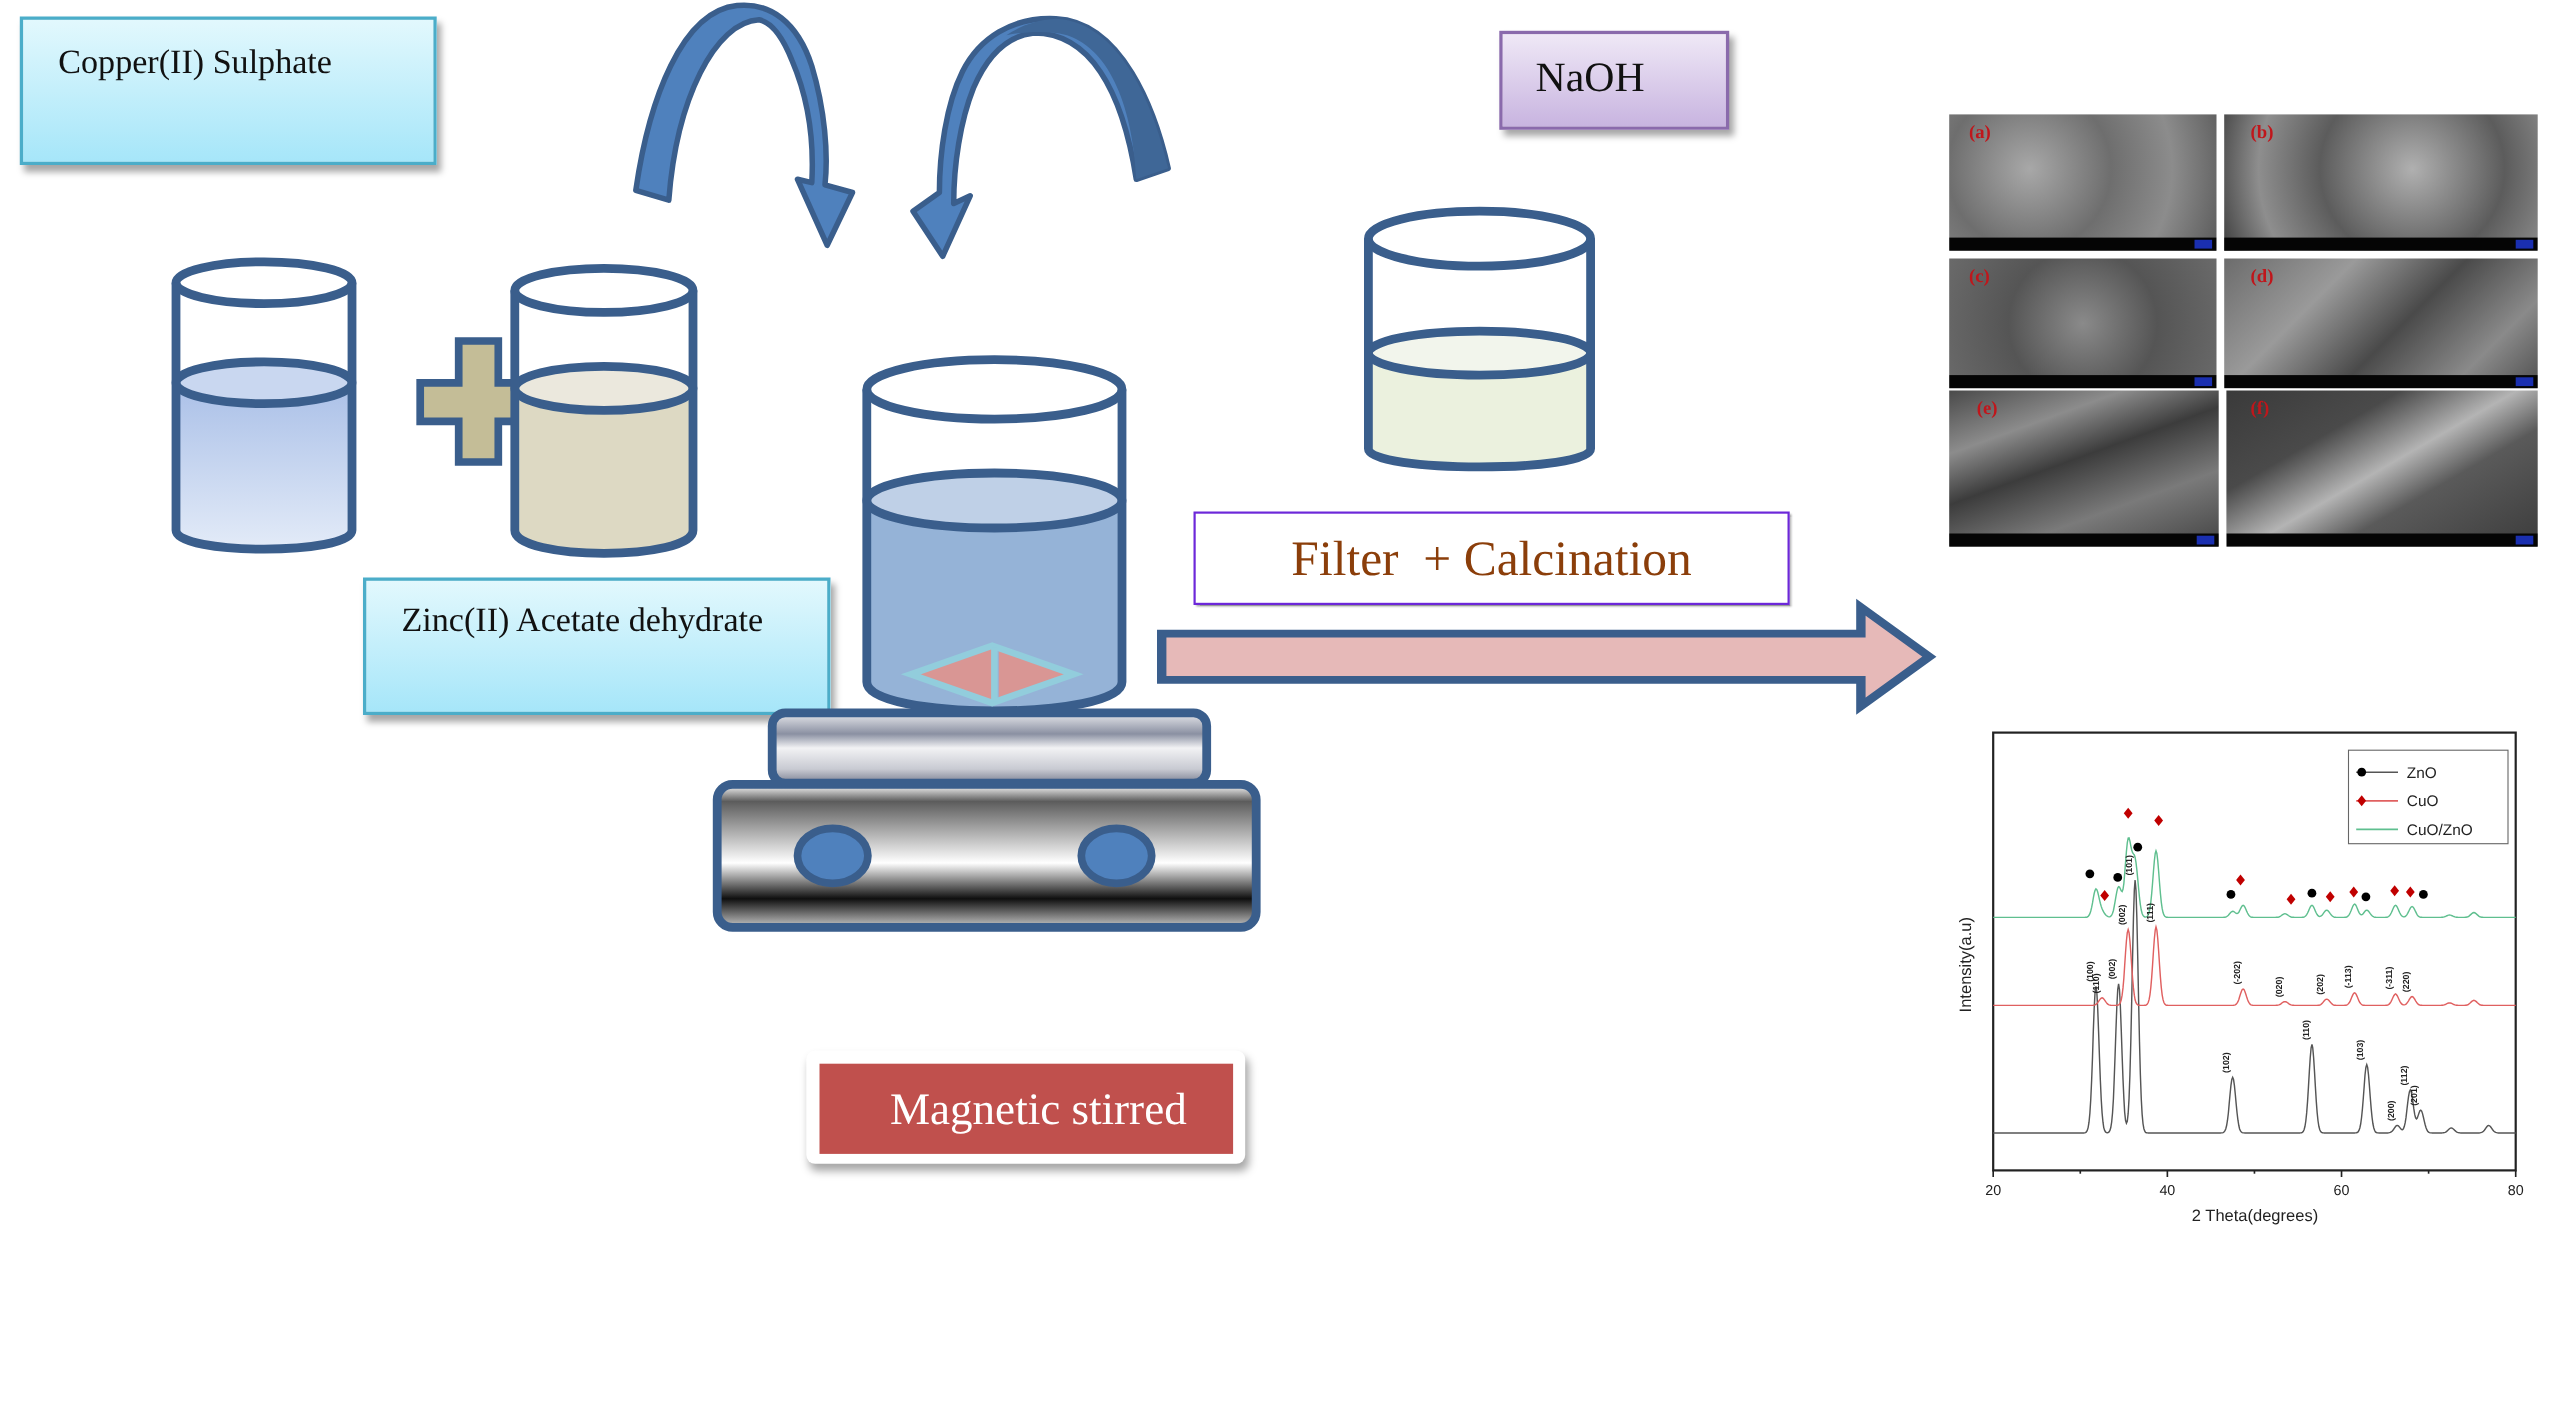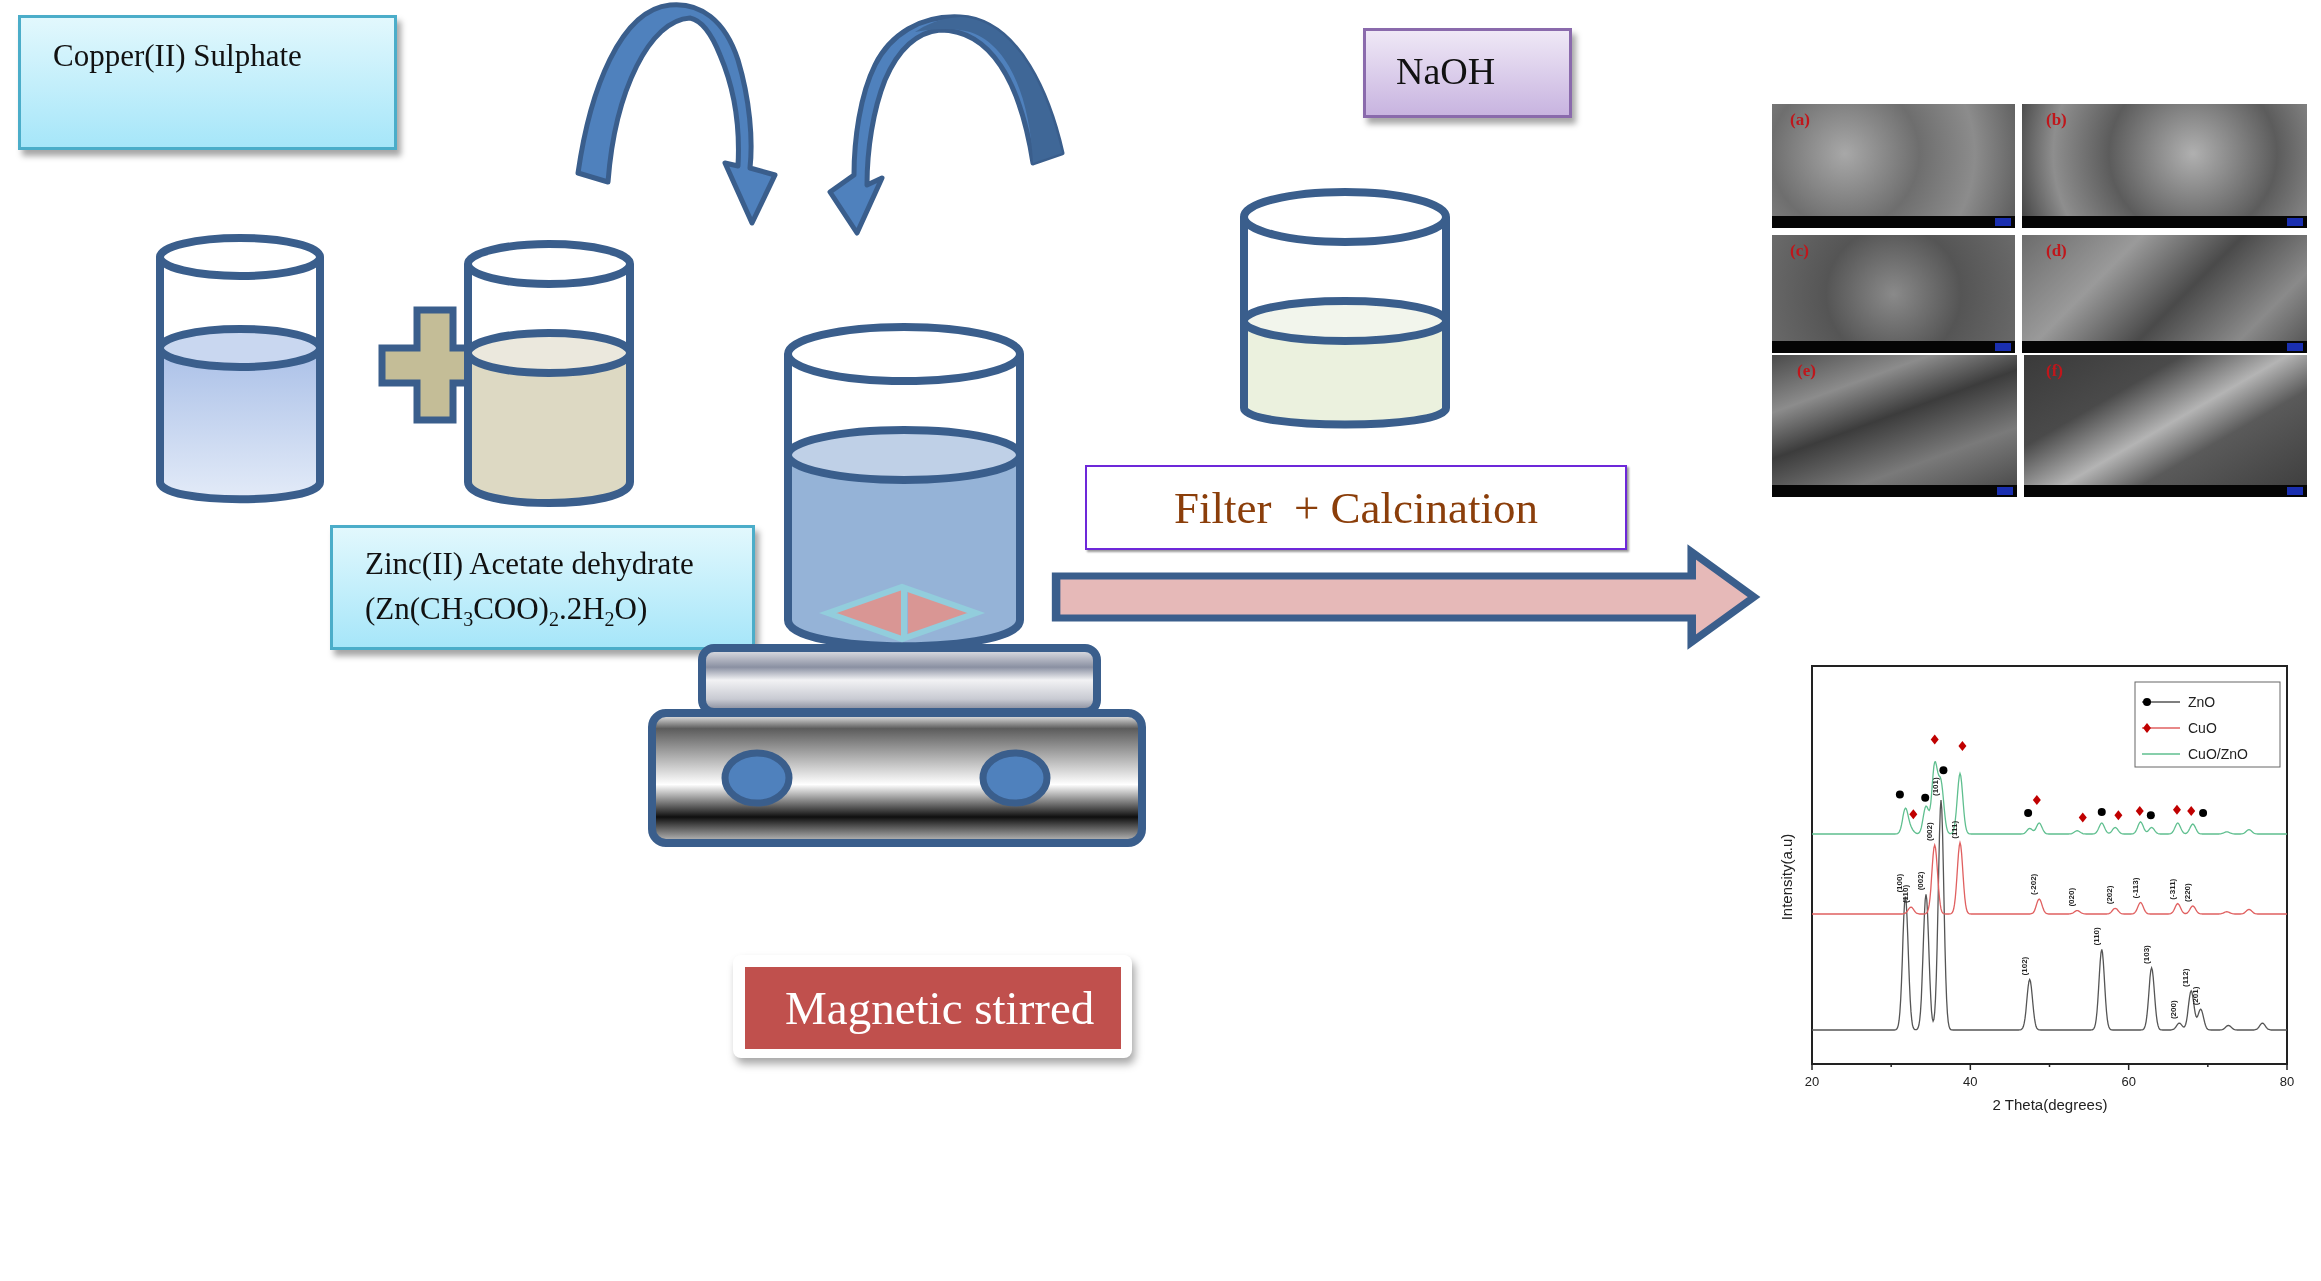--- a/index.html
+++ b/index.html
@@ -5,21 +5,21 @@
   html, body { margin:0; padding:0; background:#ffffff; }
   body { width:2321px; height:1281px; position:relative; overflow:hidden; font-family:"Liberation Serif", serif; }
   .abs { position:absolute; }
   .label-box { position:absolute; box-sizing:border-box; box-shadow: 4px 6px 6px rgba(0,0,0,0.35); }
   .cyan-box { background: linear-gradient(#e2f8fd, #a6e6f9); border:3px solid #4badc9; }
   .purple-box { background: linear-gradient(#efe8f6, #c8b4e0); border:3px solid #8a6aac; }
   .txt { color:#111; font-size:31px; line-height:45px; }
   .filter-box { background:#fff; border:2px solid #6d28d9; box-shadow: 2px 2px 2px rgba(0,0,0,0.4); display:flex; align-items:center; justify-content:center; }
   .filter-txt { color:#8b3e0a; font-size:45px; }
   .mag-outer { background:#fff; border-radius:8px; box-shadow: 3px 6px 8px rgba(0,0,0,0.35); }
-  .mag-inner { background:#c0504d; color:#fff; font-size:47px; display:flex; align-items:center; padding-left:40px; box-sizing:border-box; }
+  .mag-inner { background:#c0504d; color:#fff; font-size:41px; display:flex; align-items:center; padding-left:64px; box-sizing:border-box; }
   .sem-cell { position:absolute; overflow:hidden; background:#555; }
   .sem-footer { position:absolute; left:0; right:0; bottom:0; height:12px; background:#050505; }
   .sem-badge { position:absolute; right:4px; bottom:2px; width:16px; height:8px; background:#1a2fb0; }
   .sem-letter { position:absolute; color:#c0161b; font-size:17px; font-weight:bold; left:18px; top:6px; font-family:"Liberation Serif", serif; }
   .xrd-txt { font-family:"Liberation Sans", sans-serif; }
 </style>
 </head>
 <body>
 
 <svg class="abs" style="left:560px;top:0;" width="820" height="240">
@@ -62,21 +62,20 @@
     <path d="M328,133 L328,262 C328,290 490,290 490,262 L490,133 Z" fill="#ddd9c3"></path>
     <ellipse cx="409" cy="133" rx="81" ry="20" fill="#ebe8dd" stroke="#3a5e8c" stroke-width="8"></ellipse>
     <ellipse cx="409" cy="44" rx="81" ry="20" fill="#fff" stroke="#3a5e8c" stroke-width="8"></ellipse>
     <path d="M328,44 L328,262 C328,290 490,290 490,262 L490,44" fill="none" stroke="#3a5e8c" stroke-width="8"></path>
   </g>
 </svg>
 
 <div class="label-box cyan-box" style="left:330px;top:525px;width:425px;height:125px;">
   <div class="txt" style="position:absolute;left:32px;top:13px;">
     <div>Zinc(II) Acetate dehydrate</div>
-    <div><span>(Zn(CH</span><sub style="font-size:20px;">3</sub><span>COO)</span><sub style="font-size:20px;">2</sub><span>.2H</span><sub style="font-size:20px;">2</sub><span>O)</span></div>
   </div>
 </div>
 
 <svg class="abs" style="left:1230px;top:175px;" width="230" height="260">
   <path d="M14,146 L14,233 C14,255 216,255 216,233 L216,146 Z" fill="#ebf1de"></path>
   <ellipse cx="115" cy="146" rx="101" ry="20" fill="#f2f5ec" stroke="#3a5e8c" stroke-width="8"></ellipse>
   <ellipse cx="115" cy="42" rx="101" ry="25" fill="#fff" stroke="#3a5e8c" stroke-width="8"></ellipse>
   <path d="M14,42 L14,233 C14,255 216,255 216,233 L216,42" fill="none" stroke="#3a5e8c" stroke-width="8"></path>
 </svg>
 

